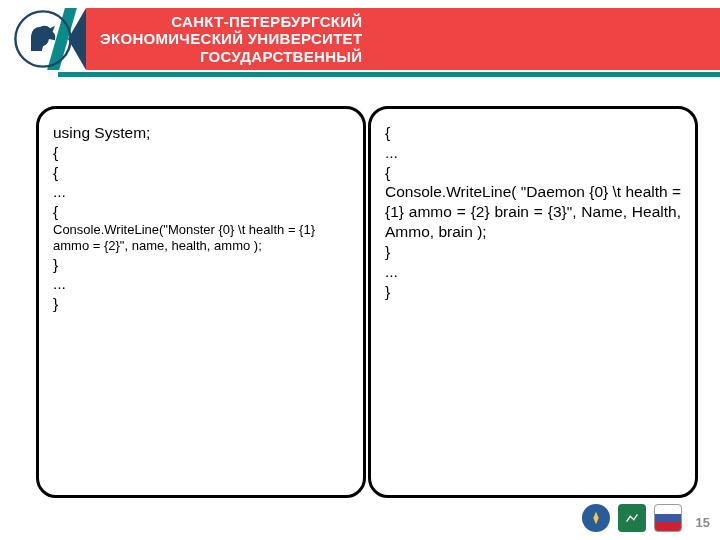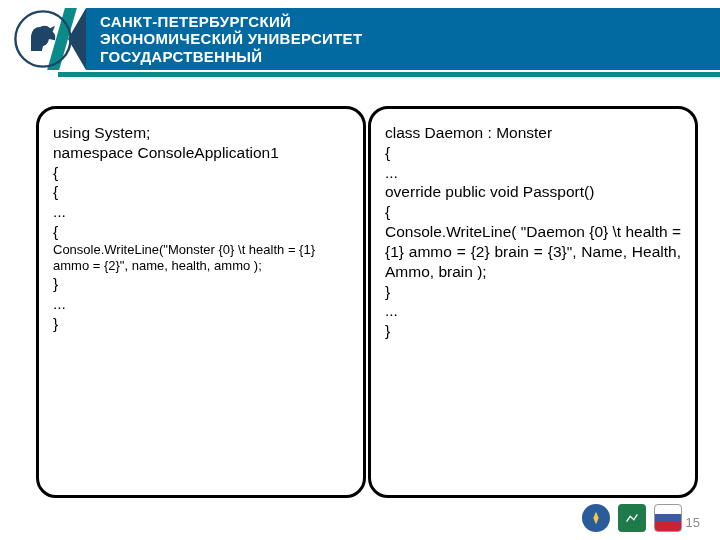--- a/index.html
+++ b/index.html
@@ -28,27 +28,28 @@
   .logo-circle {
     width: 64px;
     height: 64px;
     display: flex;
     align-items: center;
     justify-content: center;
   }
   .logo-circle svg { width: 60px; height: 60px; }
   .banner {
     flex: 1;
-    background: #0369a1;
+    background: #ef4444;
     color: #fff;
     position: relative;
     height: 62px;
     display: flex;
     align-items: center;
     padding-left: 14px;
+    text-align: right;
   }
   .banner::before {
     content: "";
     position: absolute;
     left: -18px;
     top: 0;
     width: 0; height: 0;
     border-top: 31px solid transparent;
     border-bottom: 31px solid transparent;
     border-right: 18px solid #1e4466;
@@ -113,23 +114,24 @@
   }
   .flogo.blue { background:#2a5c9a; border-radius:50%; }
   .flogo.green { background:#1f7a4a; }
   .flogo.redblue {
     background:linear-gradient(#fff 33%,#3b5aa3 33% 66%,#c23 66%);
     border:1px solid #999; color:#333;
   }
   .pagenum {
     position: absolute;
     bottom: 10px;
-    right: 20px;
+    right: 10px;
     color: #8a8a8a;
     font-size: 13px;
+    font-weight: bold;
   }
 </style>
 </head>
 <body>
 
 <div class="header">
   <div class="logo-wrap">
     <div class="logo-circle">
       <svg viewBox="0 0 100 100">
         <circle cx="50" cy="50" r="46" fill="none" stroke="#1e4466" stroke-width="4"></circle>
@@ -144,35 +146,32 @@
       <div>ЭКОНОМИЧЕСКИЙ УНИВЕРСИТЕТ</div>
       <div>ГОСУДАРСТВЕННЫЙ</div>
     </div>
   </div>
   <div class="accent-bar"></div>
 </div>
 
 <div class="content">
   <div class="code-box">
     <div>using System;</div>
-    <div>namespace ConsoleApplication1</div>
     <div>{</div>
     <div>{</div>
     <div>...</div>
     <div>{</div>
     <div class="small">Console.WriteLine("Monster {0} \t health = {1} ammo = {2}", name, health, ammo );</div>
     <div>}</div>
     <div>...</div>
     <div> }</div>
   </div>
   <div class="code-box right-box">
-    <span class="line">class Daemon : Monster</span>
     <span class="line">{</span>
     <span class="line">...</span>
-    <span class="line">override public void Passport()</span>
     <span class="line">{</span>
     <span class="line">Console.WriteLine( "Daemon {0} \t health = {1} ammo = {2} brain = {3}", Name, Health, Ammo, brain );</span>
     <span class="line" style="text-align:left"> }</span>
     <span class="line" style="text-align:left"> ...</span>
     <span class="line" style="text-align:left">}</span>
   </div>
 </div>
 
 <div class="footer-logos">
   <div class="flogo blue">

